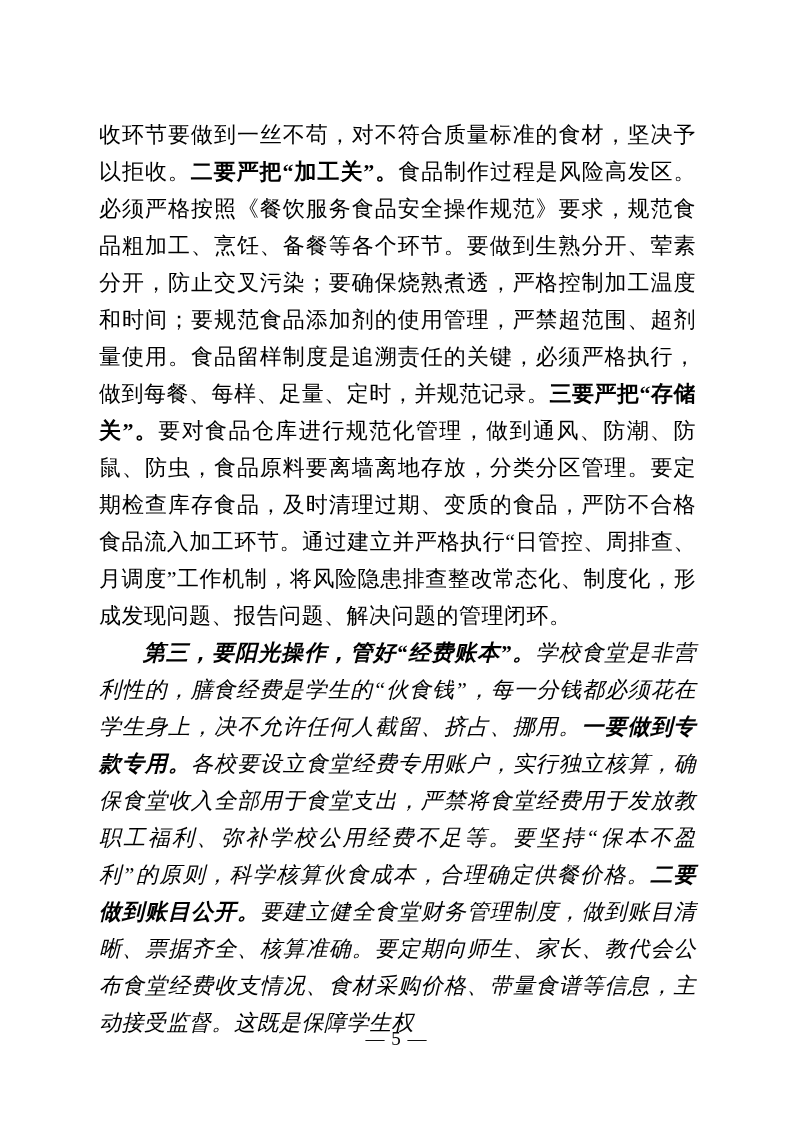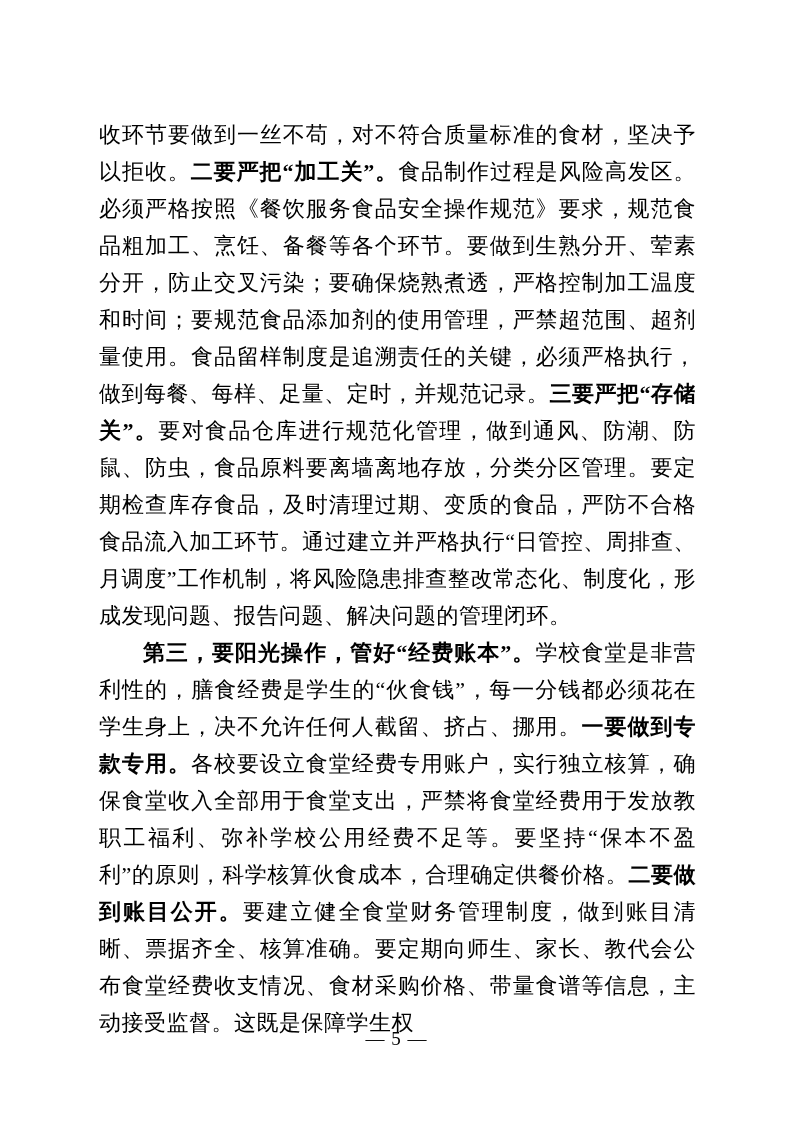--- a/index.html
+++ b/index.html
@@ -29,20 +29,21 @@
     line-height: 37px;
     text-align: justify;
     letter-spacing: 0.5px;
   }
   .content p.para {
     margin: 0;
     padding: 0;
   }
   .content p.para.indent {
     text-indent: 2em;
+    font-style: italic;
   }
   .seg { font-weight: normal; }
   .seg-bold { font-weight: bold; }
   .footer {
     position: absolute;
     left: 0;
     right: 0;
     top: 1028px;
     text-align: center;
     font-size: 19px;

